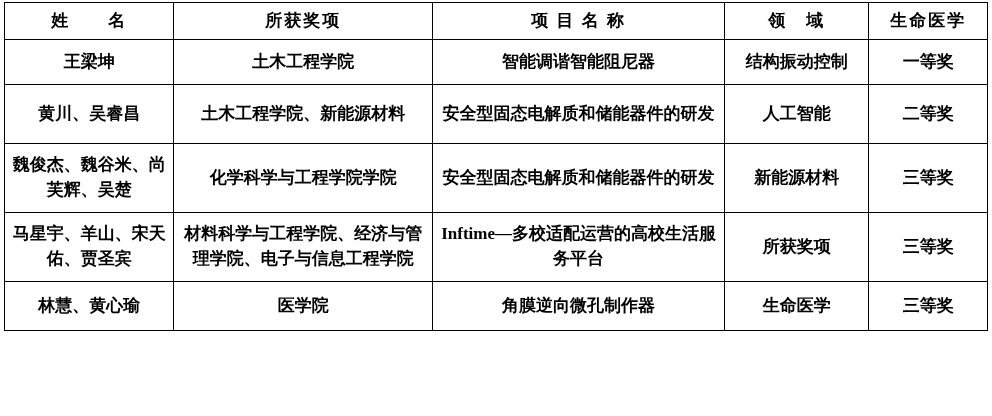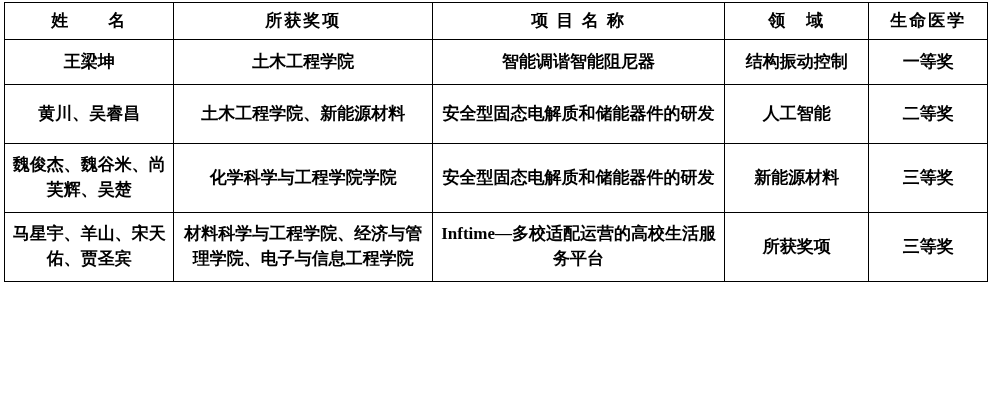--- a/index.html
+++ b/index.html
@@ -109,15 +109,22 @@
         <td class="cell-field">新能源材料</td>
         <td class="cell-award">三等奖</td>
       </tr>
       <tr class="row-5">
         <td class="cell-name">马星宇、羊山、宋天佑、贾圣宾</td>
         <td class="cell-college">材料科学与工程学院、经济与管理学院、电子与信息工程学院</td>
         <td class="cell-project">Inftime—多校适配运营的高校生活服务平台</td>
         <td class="cell-field">所获奖项</td>
         <td class="cell-award">三等奖</td>
       </tr>
+      <tr class="row-6">
+        <td class="cell-name">林慧、黄心瑜</td>
+        <td class="cell-college">医学院</td>
+        <td class="cell-project">角膜逆向微孔制作器</td>
+        <td class="cell-field">生命医学</td>
+        <td class="cell-award">三等奖</td>
+      </tr>
     </tbody>
   </table>
 </div>
 
 </body></html>

